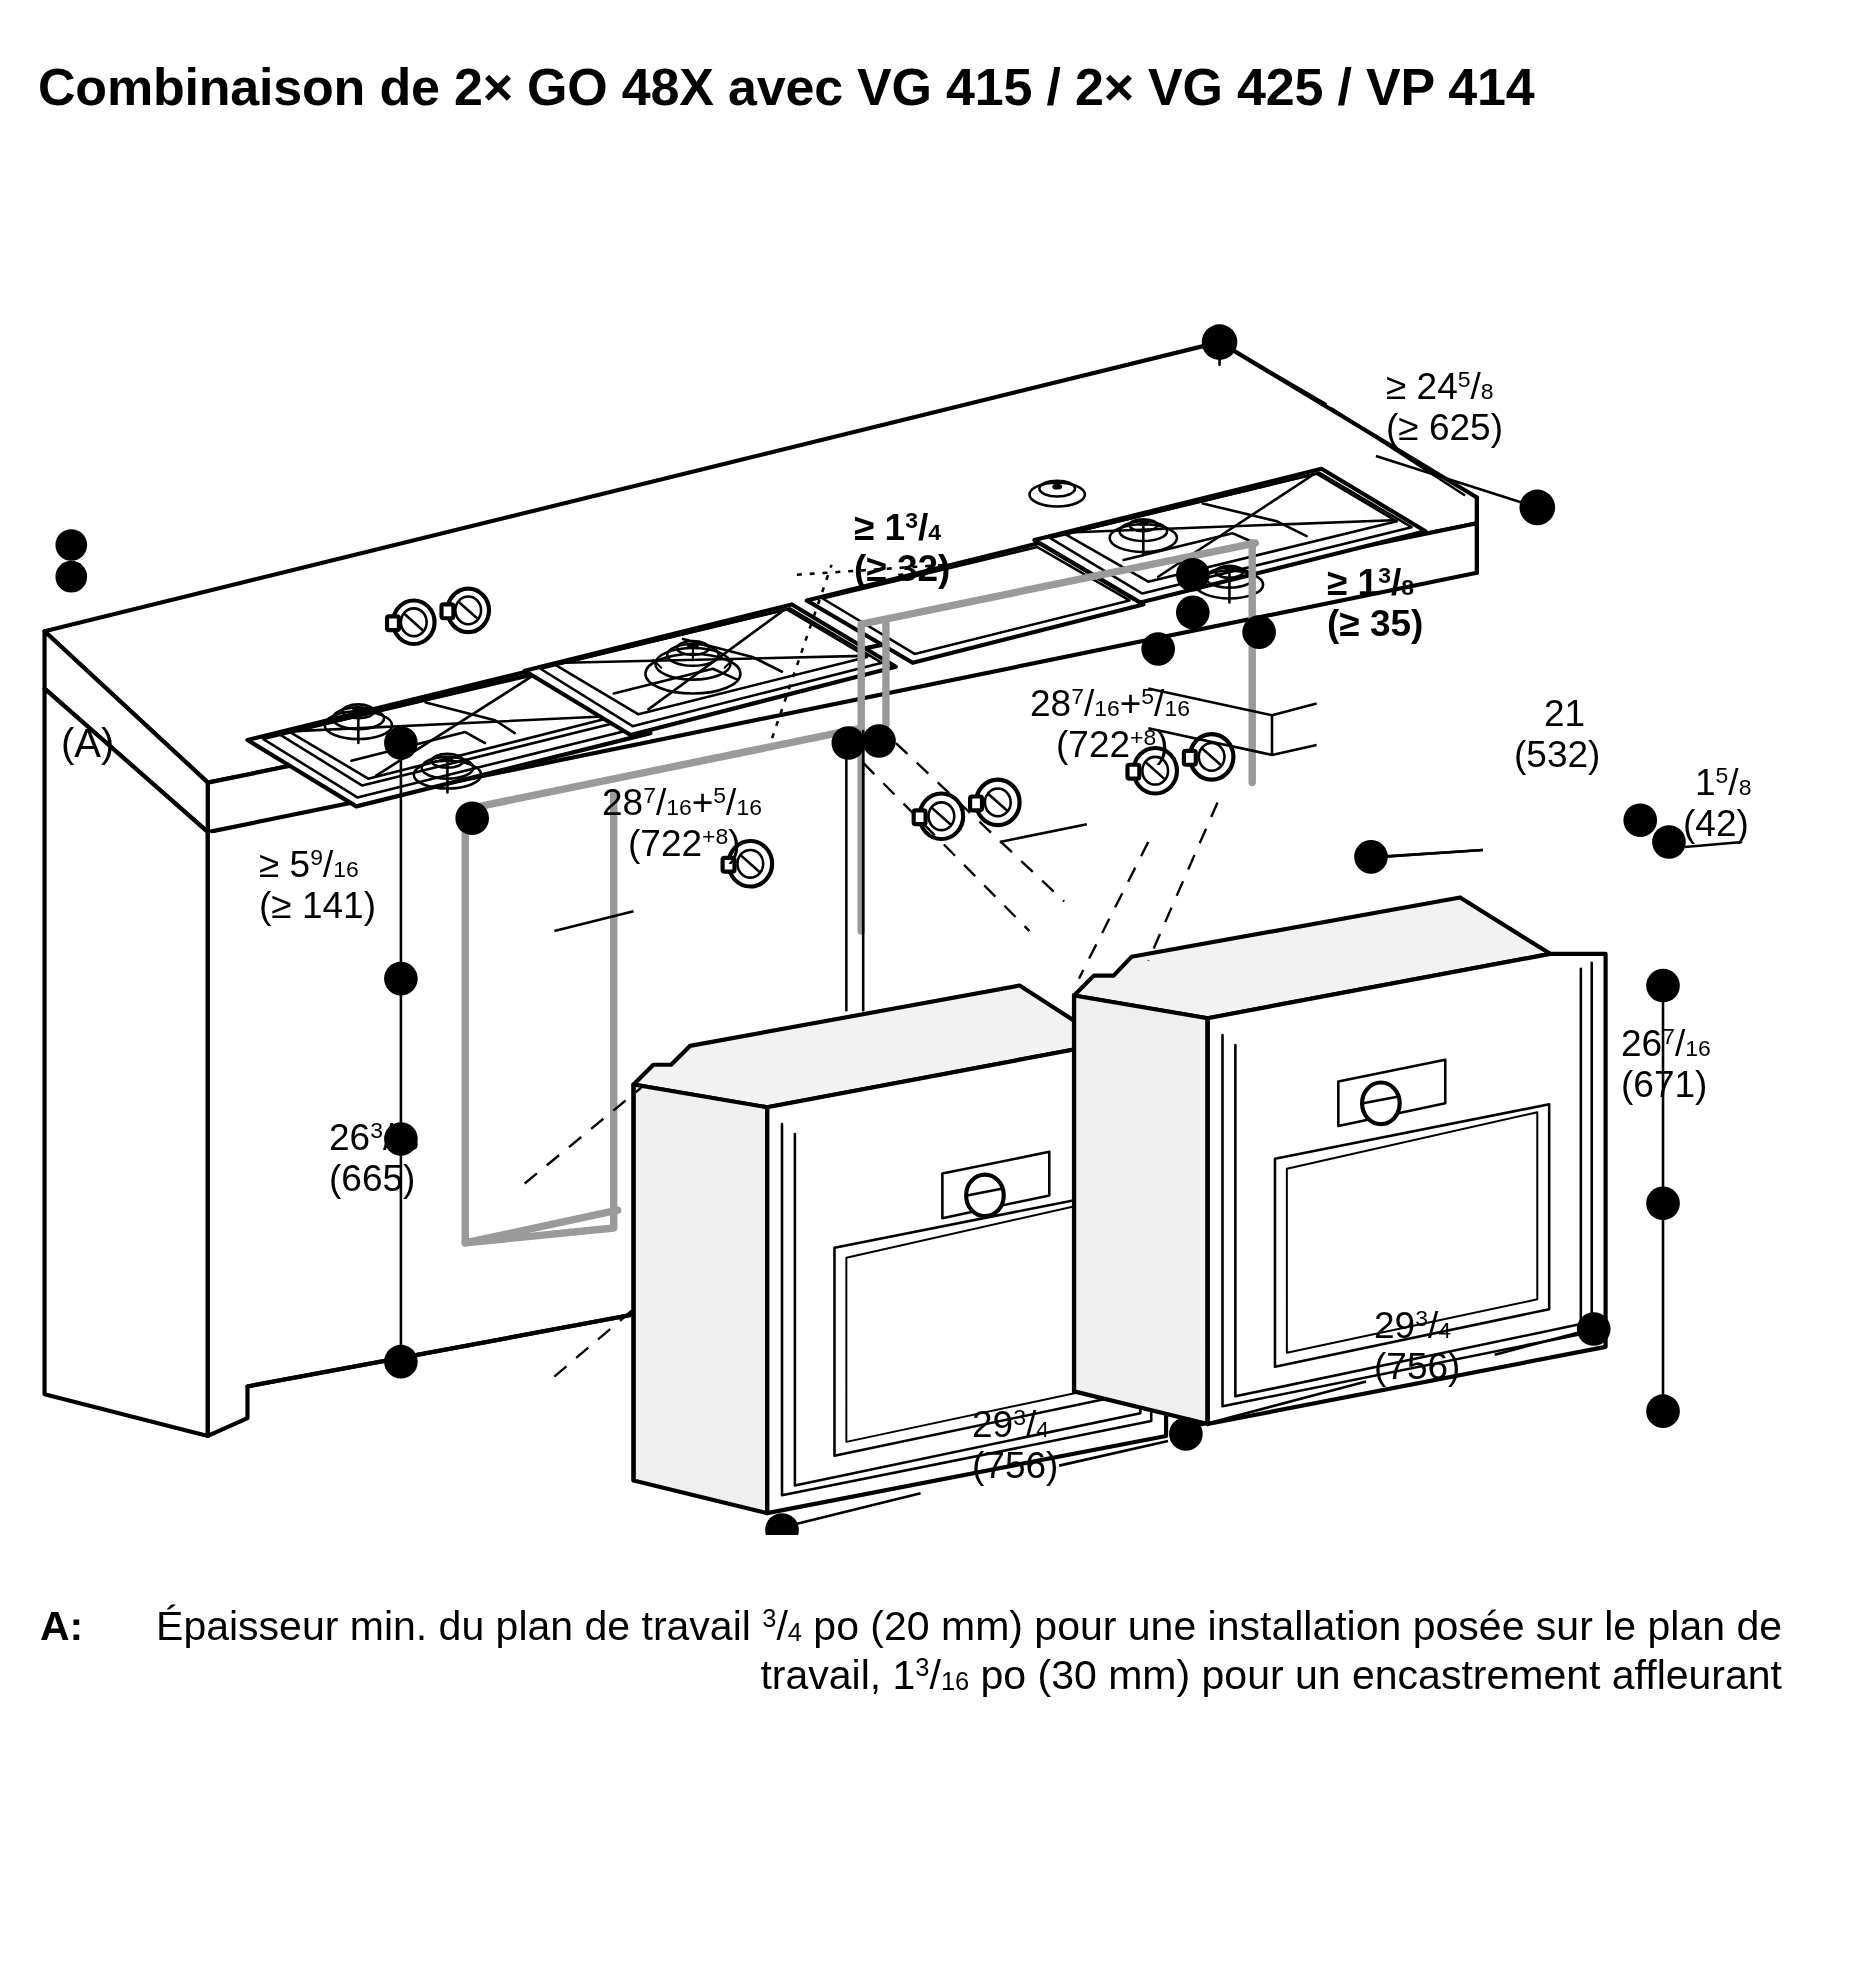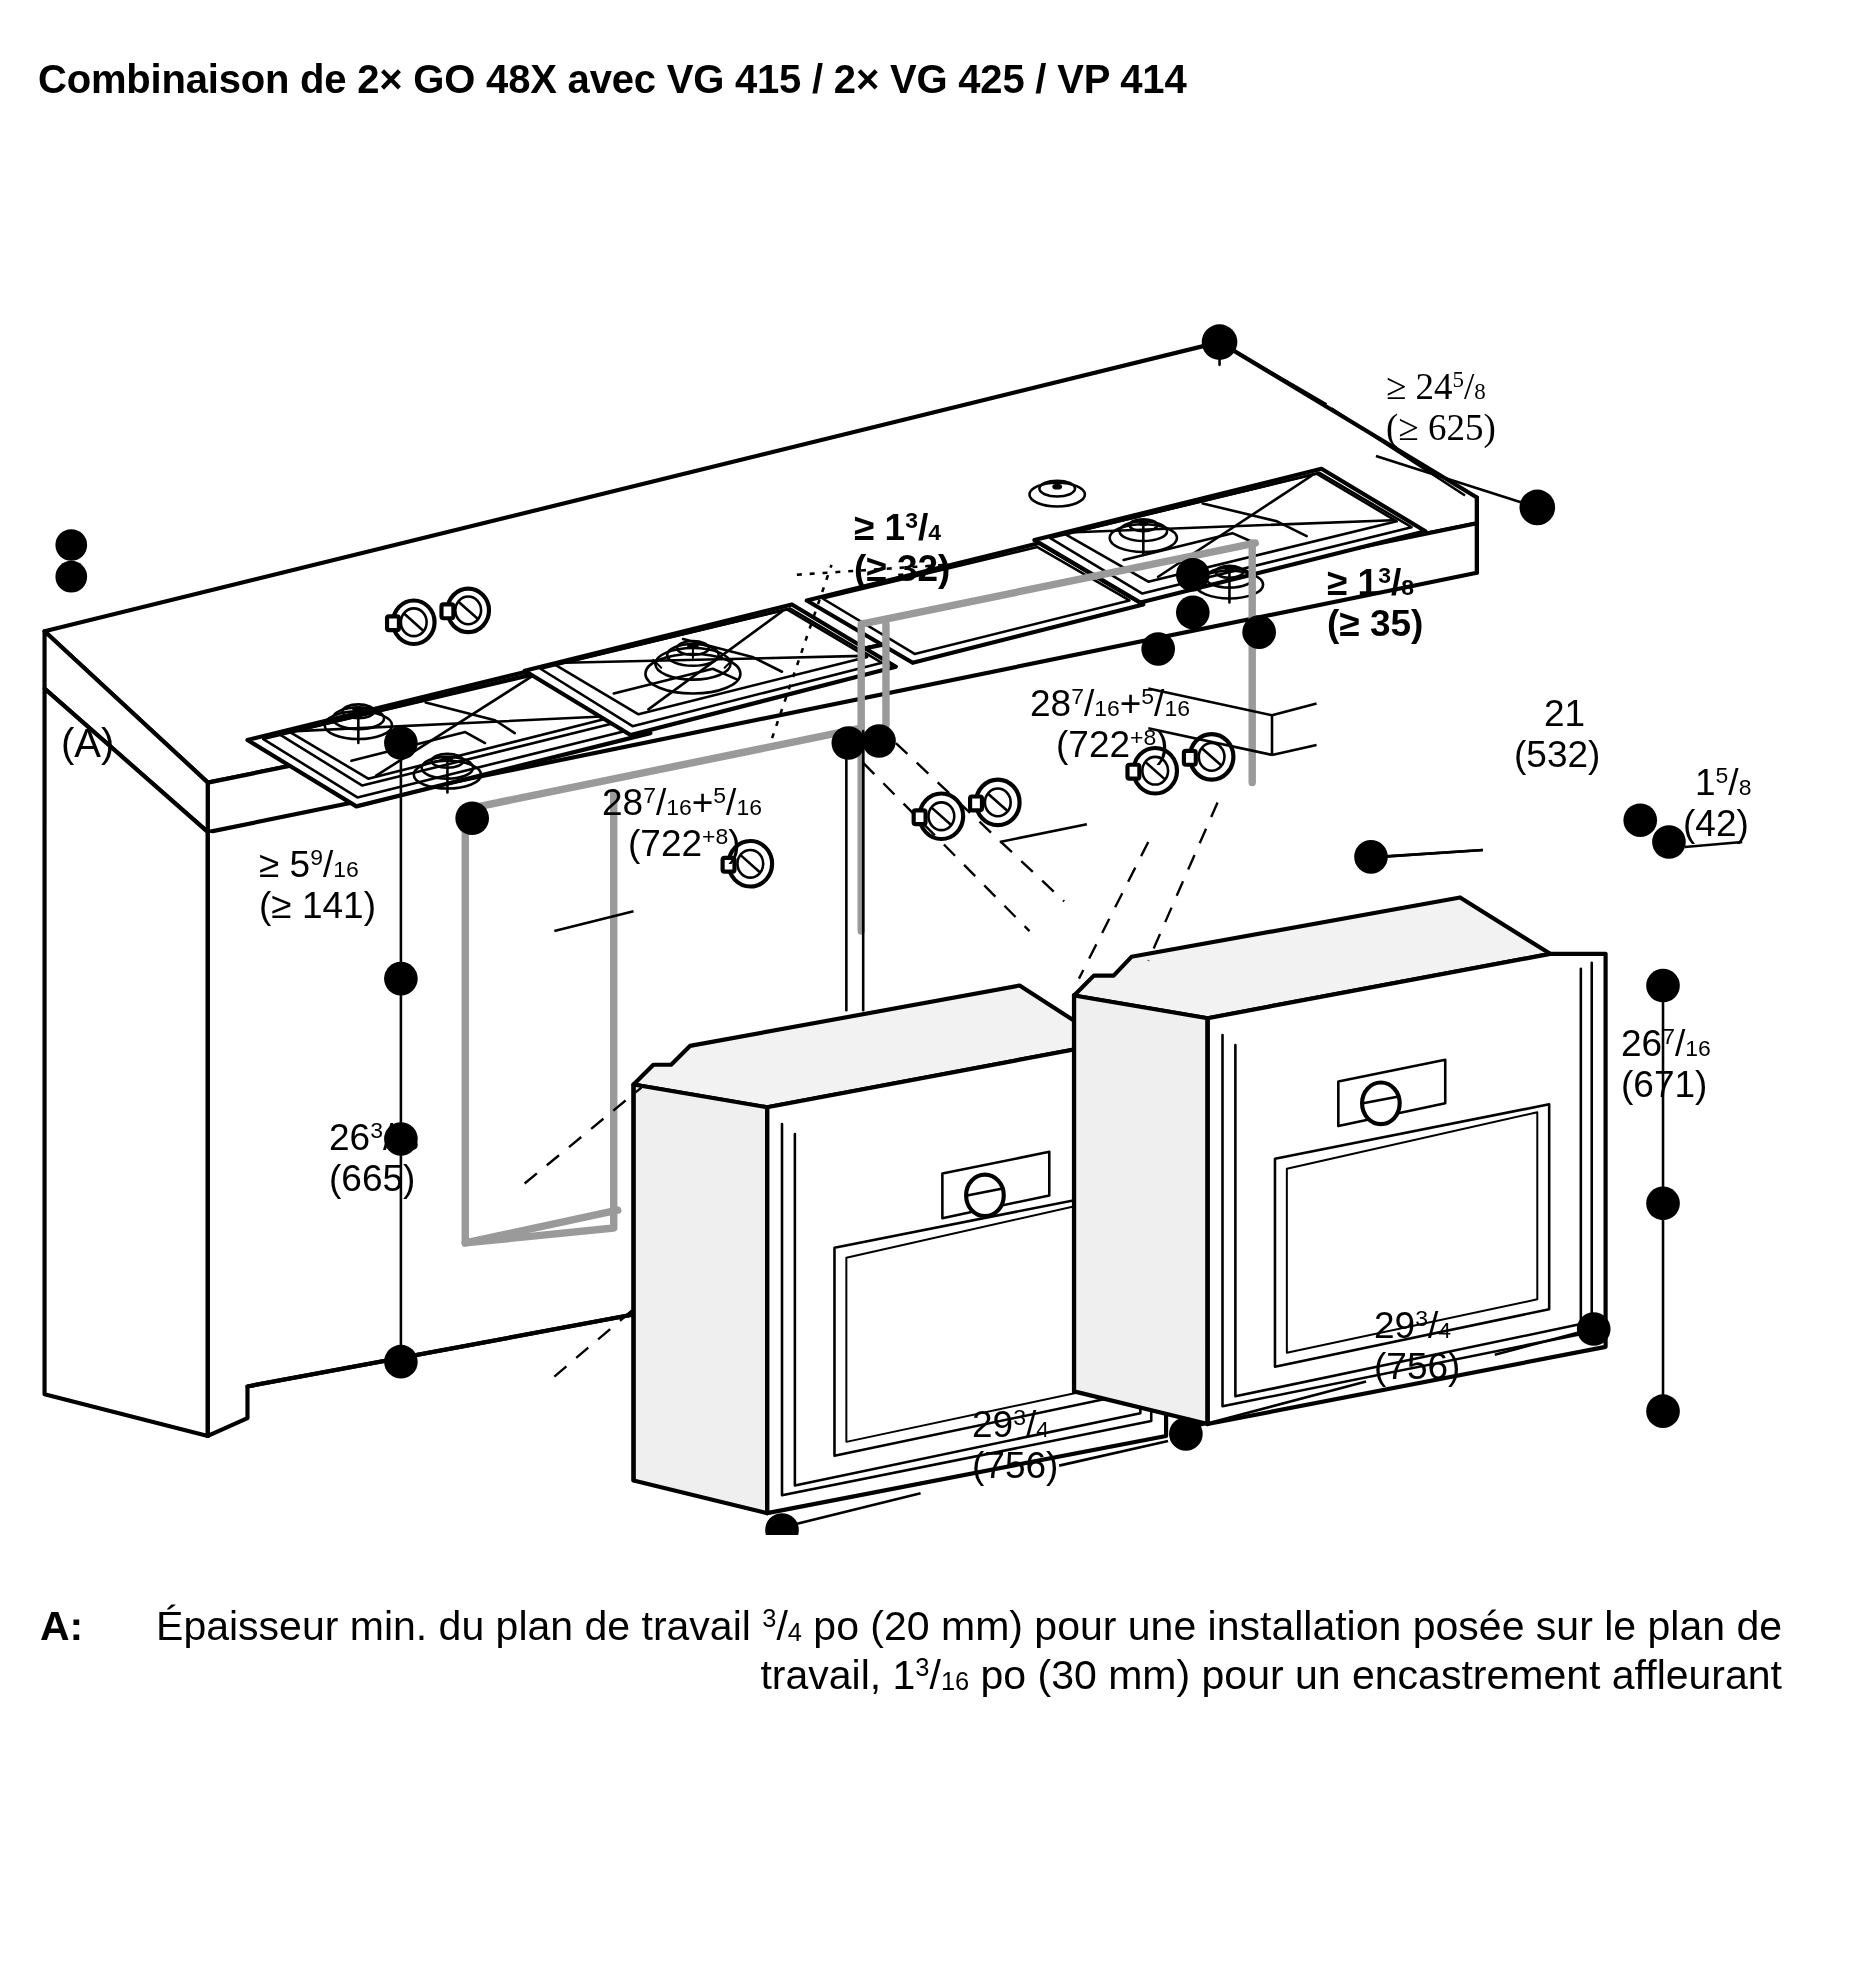--- a/index.html
+++ b/index.html
@@ -14,21 +14,21 @@
     position: relative;
     overflow: hidden;
   }
   #page {
     position: relative;
     width: 1860px; height: 1980px;
   }
   .title {
     position: absolute;
     left: 38px; top: 57px;
-    font-size: 40px;
+    font-size: 52px;
     font-weight: bold;
     letter-spacing: -0.2px;
     white-space: nowrap;
     text-align: center;
   }
   #drawing {
     position: absolute;
     left: 0; top: 149px;
     width: 1860px; height: 1386px;
   }
@@ -339,21 +339,21 @@
       <circle class="dotm" cx="1272" cy="488" r="17"></circle>
       <circle class="dotm" cx="1680" cy="845" r="17"></circle>
       <circle class="dotm" cx="1680" cy="1065" r="17"></circle>
       <circle class="dotm" cx="1680" cy="1275" r="17"></circle>
       <circle class="dotm" cx="1610" cy="1192" r="17"></circle>
       <circle class="dotm" cx="1198" cy="1298" r="17"></circle>
       <circle class="dotm" cx="790" cy="1395" r="17"></circle>
     </g>
   </svg>
 
-  <div class="dim" style="left:1386px; top:366px;font-family:Liberation Serif, serif;">
+  <div class="dim" style="left:1386px; top:366px;">
     <span>≥ 24<sup>5</sup><span class="sl">/</span><sub>8</sub></span><br>
     <span>(≥ 625)</span>
   </div>
 
   <div class="dim" style="left:854px; top:507px;font-weight:bold;">
     <span>≥ 1<sup>3</sup><span class="sl">/</span><sub>4</sub></span><br>
     <span>(≥ 32)</span>
   </div>
 
   <div class="dim" style="left:1327px; top:562px;font-weight:bold;">

